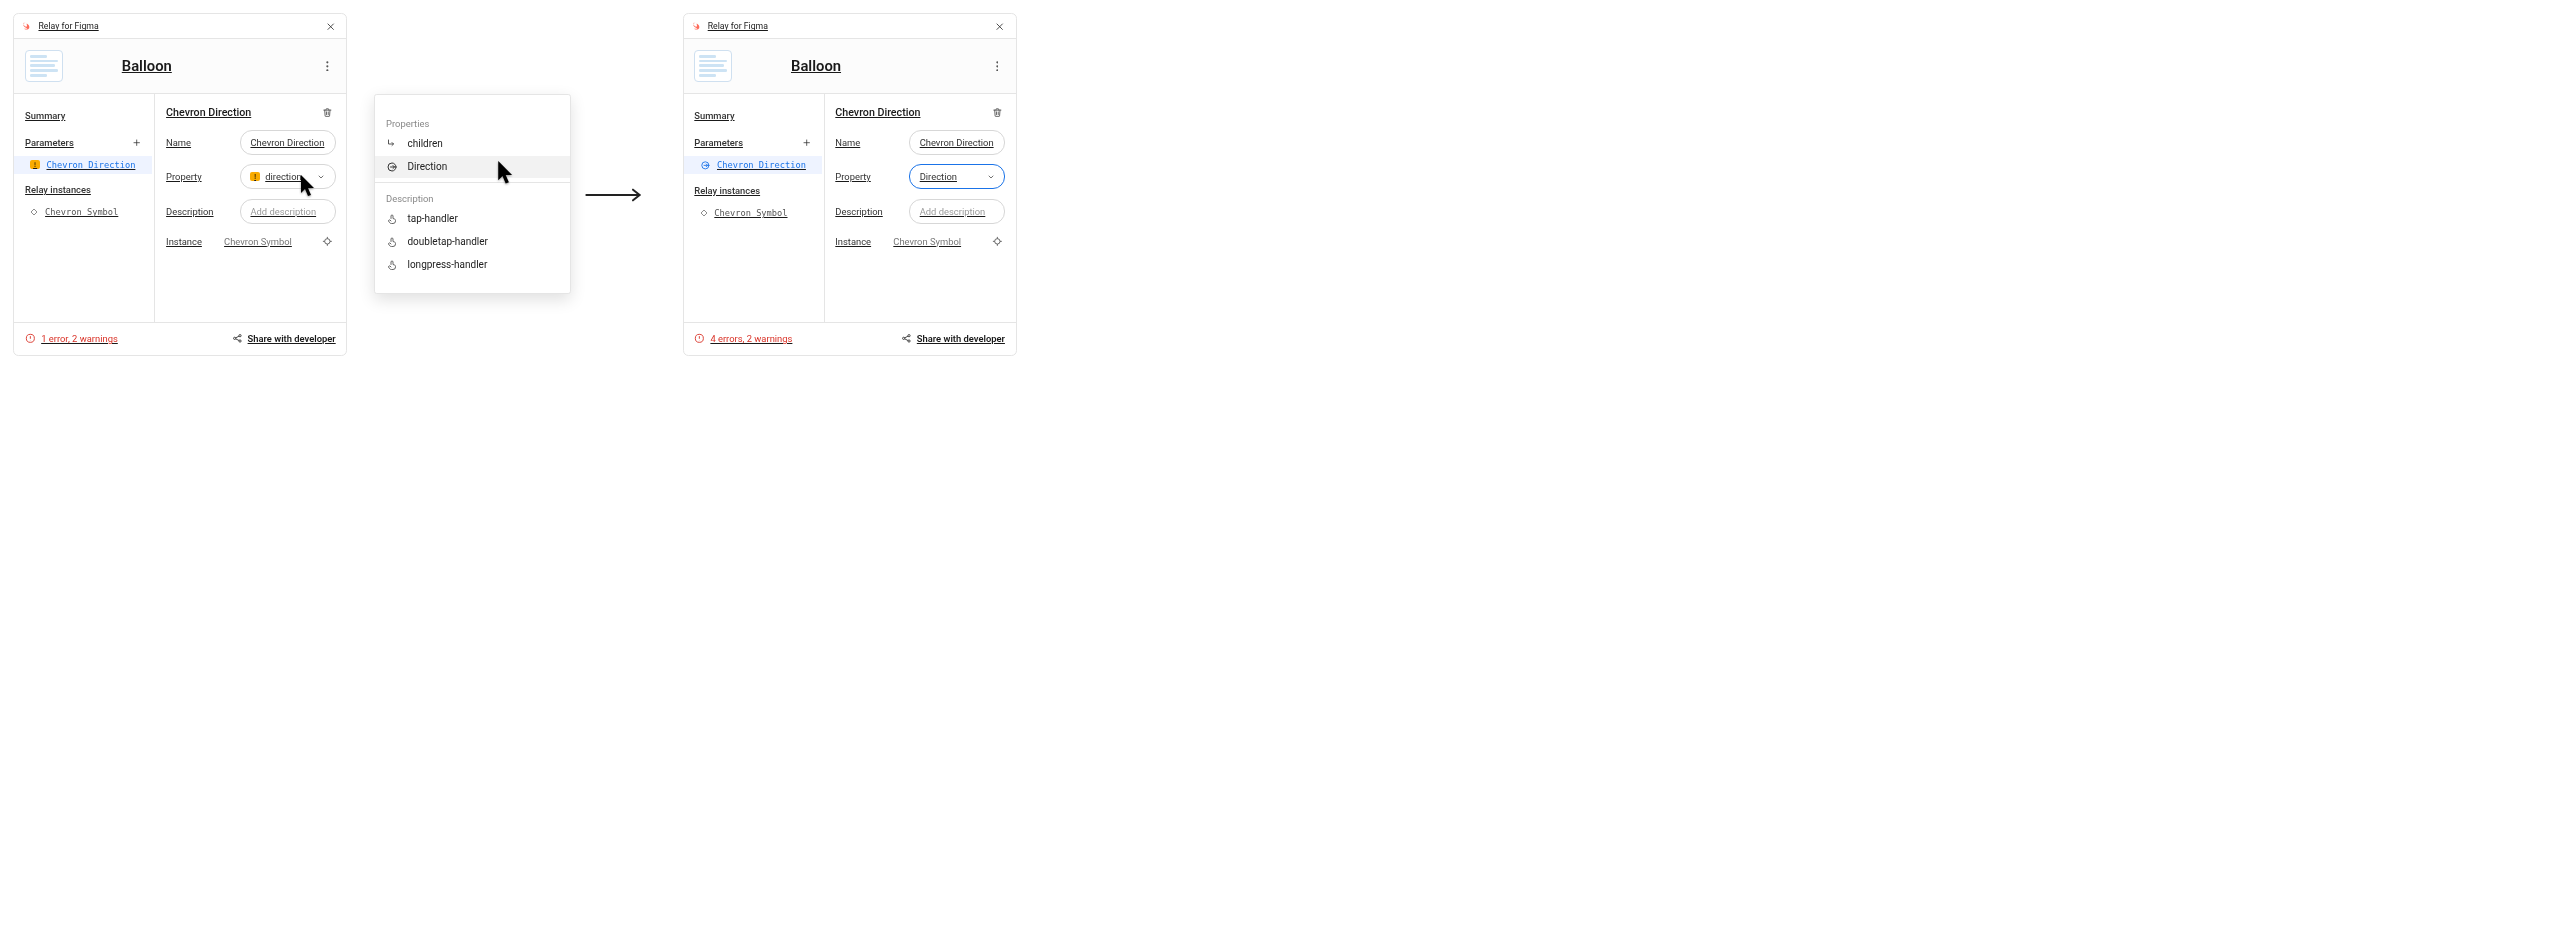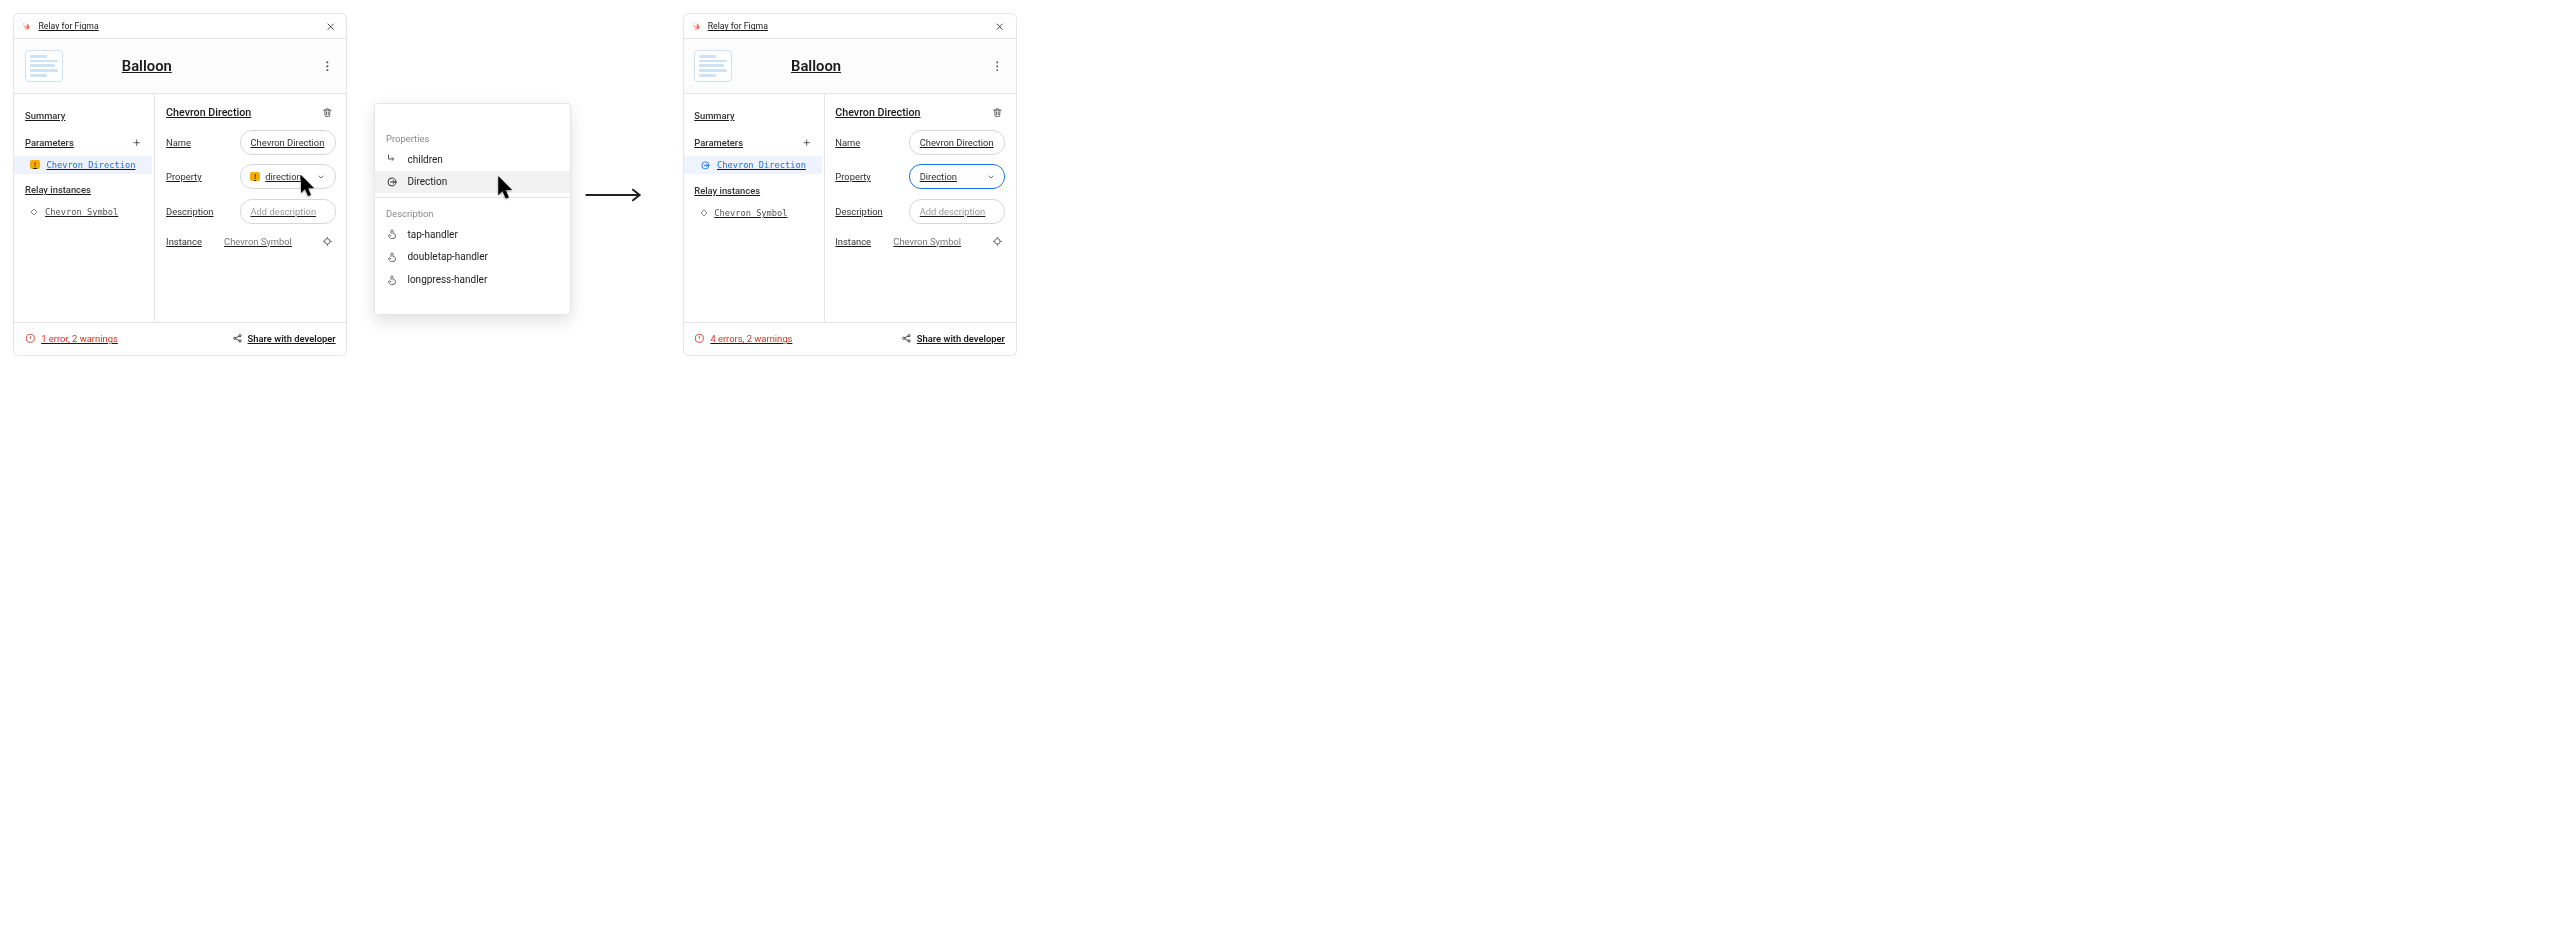--- a/index.html
+++ b/index.html
@@ -189,35 +189,35 @@
 
   
   .mid-col {
     position: relative;
     flex: 1;
     height: 349px;
   }
   .popover {
     position: absolute;
     left: 0px;
-    top: 90px;
+    top: 81px;
     width: 195px;
     background: #fff;
     border: 0.7px solid var(--border);
     border-radius: 2.7px;
     box-shadow: 0 5.4px 16px rgba(0,0,0,0.12);
-    padding: 23px 0;
+    padding: 17px 0;
   }
   .pop-heading {
     padding: 5.4px 10.7px 4px 10.7px;
     color: #888;
     font-size: 9.4px;
   }
   .pop-item {
-    display: flex; align-items: center; gap: 9.4px;
+    display: flex; gap: 9.4px;
     padding: 5.4px 10.7px;
     font-size: 10px;
     color: #222;
   }
   .pop-item.hover { background: #f2f2f2; }
   .pop-sep {
     border-top: 0.7px solid var(--border);
     margin: 4px 0;
   }
   .pop-icon {

